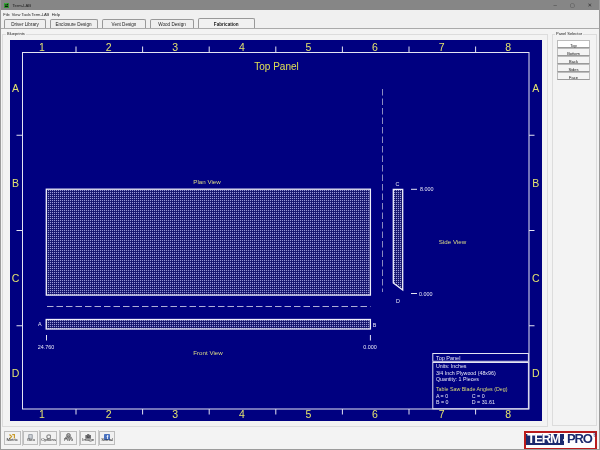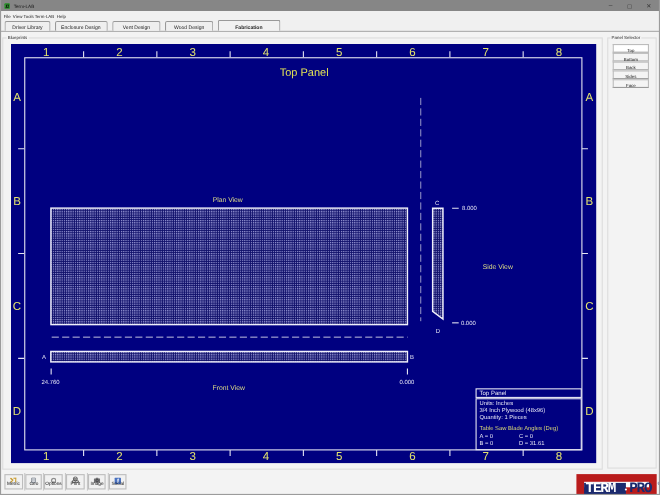--- a/index.html
+++ b/index.html
@@ -217,21 +217,21 @@
     <div class="lbl">Image</div>
   </div>
   <div class="abs tbtn" style="left:99.4px; width:15.5px;">
     <svg width="6" height="6" viewBox="0 0 6 6">
       <rect width="6" height="6" rx="0.8" fill="#4a72c0"></rect>
       <text x="3.4" y="5.4" font-size="5.5" font-family="Liberation Sans" font-weight="bold" fill="#fff" text-anchor="middle">f</text>
     </svg>
     <div class="lbl">Social</div>
   </div>
 
-  <div class="abs" style="left:523.5px; top:431px; width:73px; height:19px; background:#ffffff; border:7px solid #b91c1c;font-family:Liberation Mono, monospace;">
+  <div class="abs" style="left:523.5px; top:431px; width:73px; height:19px; background:#ffffff; border:2px solid #b91c1c;">
     <div class="abs" style="left:0.8px; top:0.8px; width:37.5px; height:11px; background:#1b2a6e;"></div>
     <div class="abs" style="left:1.8px; top:-2.2px; font-size:13px; font-weight:bold; color:#ffffff; letter-spacing:-1.1px;">TERM</div>
     <div class="abs" style="left:41.5px; top:-2.2px; font-size:13px; font-weight:bold; color:#1b2a6e; letter-spacing:-1.1px;">PRO</div>
     <div class="abs" style="left:37.3px; top:5.7px; width:2px; height:2px; border-radius:50%; background:#ffffff;"></div>
     <div class="abs" style="left:67.5px; top:0.2px; font-size:4.5px; color:#1b2a6e;">®</div>
   </div>
 
   <div class="abs" id="winborder"></div>
 
 </body></html>

